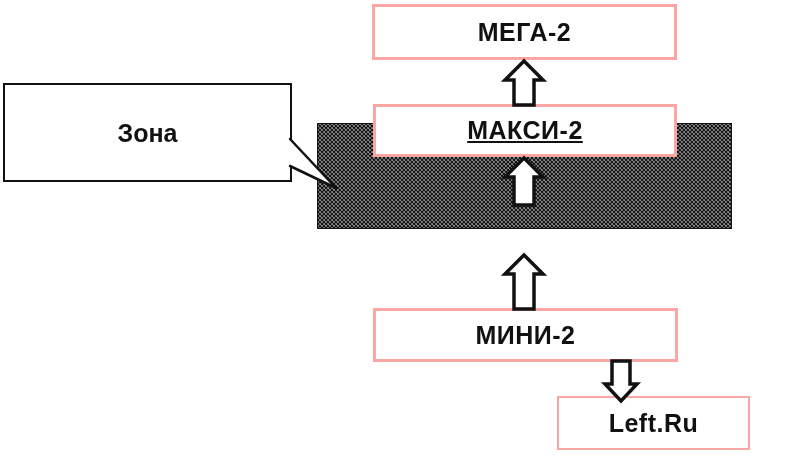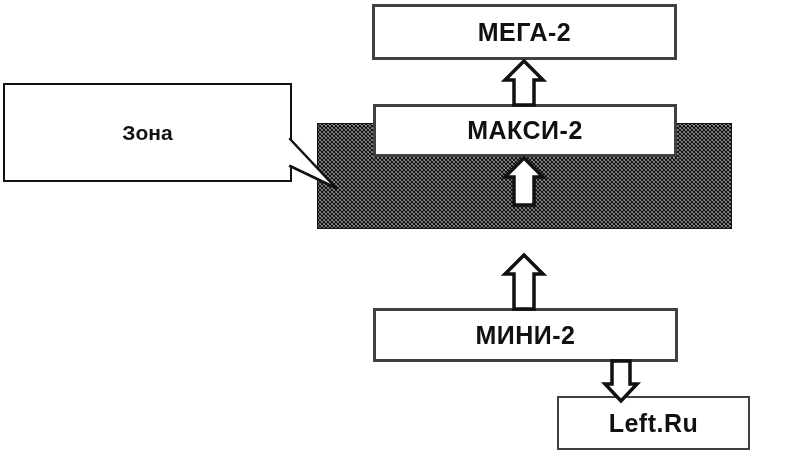--- a/index.html
+++ b/index.html
@@ -24,43 +24,43 @@
     background-size:4px 4px,4px 4px,4px 4px;
     background-position:0 0,2px 2px,1px 3px;
     border:1px solid #141414;
     box-sizing:border-box;
     z-index:1;
   }
 
   .node{
     position:absolute;
     background:#ffffff;
-    border:3px solid #404040;
+    border:3px solid #fca5a5;
     box-sizing:border-box;
     display:flex;align-items:center;justify-content:center;
     font-weight:bold;
     font-size:25px;
     color:#111111;
     letter-spacing:0.5px;
     z-index:2;
   }
   .node-mega  {left:372px;top:4px;  width:305px;height:56px;}
-  .node-maksi {left:373px;top:104px;width:304px;height:53px;}
+  .node-maksi {left:373px;top:104px;width:304px;height:53px;text-decoration:underline;}
   .node-midi  {left:373px;top:203px;width:304px;height:52px;}
   .node-mini  {left:373px;top:308px;width:305px;height:54px;}
   .node-leftru{left:557px;top:396px;width:193px;height:54px;border-width:2px;}
 
   .callout{
     position:absolute;
     left:3px;top:83px;width:289px;height:99px;
     background:#ffffff;
     border:2px solid #111111;
     box-sizing:border-box;
     display:flex;flex-direction:column;align-items:center;justify-content:center;
-    font-weight:bold;font-size:21px;line-height:30px;
+    font-weight:bold;font-size:25px;line-height:30px;
     color:#111111;text-align:center;
     z-index:2;
   }
 
   .overlay{
     position:absolute;left:0;top:0;width:790px;height:456px;
     z-index:3;pointer-events:none;
   }
   .arrow{fill:#ffffff;stroke:#111111;stroke-width:3.5;stroke-linejoin:miter;}
   .tail-fill{fill:#ffffff;stroke:none;}

